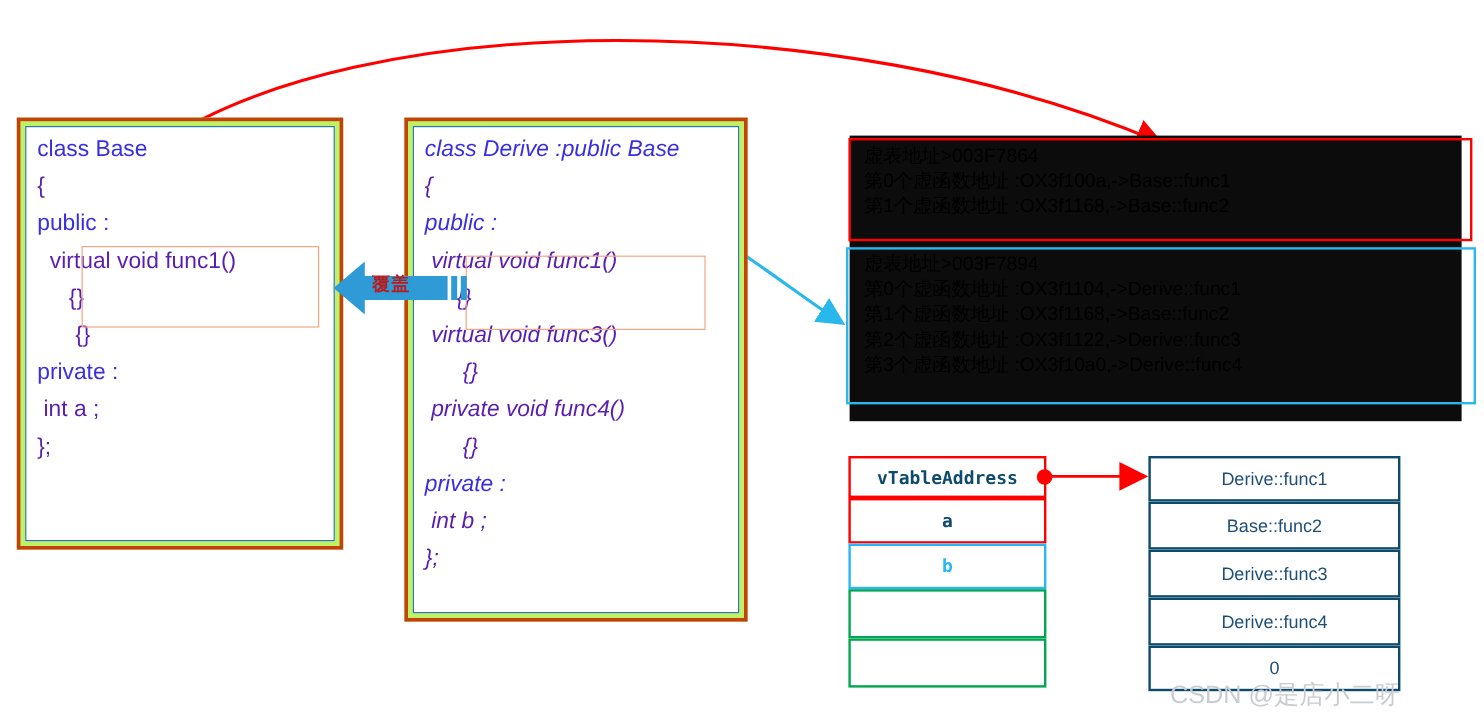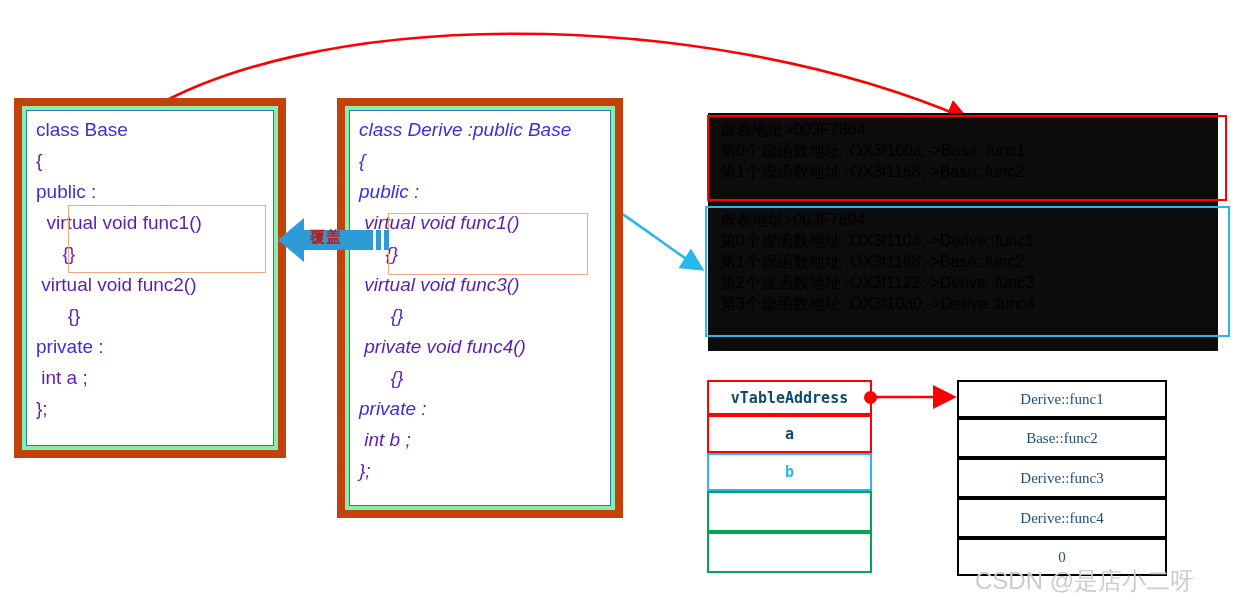--- a/index.html
+++ b/index.html
@@ -1,21 +1,21 @@
 <!DOCTYPE html>
 <html><head>
 <meta charset="utf-8">
 <style>
   html,body{margin:0;padding:0;background:#ffffff;}
   body{width:1237px;height:596px;position:relative;overflow:hidden;
        font-family:"Liberation Sans","DejaVu Sans",sans-serif;}
   .stage{position:absolute;left:0;top:0;width:1237px;height:596px;}
 
   
-  .classbox{position:absolute;background:#86efac;border:8px solid #c2410c;box-sizing:border-box;}
+  .classbox{position:absolute;background:#bef264;border:3px solid #c2410c;box-sizing:border-box;}
   .classbox .inner{position:absolute;left:4px;top:4px;right:4px;bottom:4px;
                    border:1px solid #2e75b6;box-sizing:border-box;background:#fff;}
   .code{position:absolute;left:14px;top:8px;right:6px;}
   .code .ln{font-size:19px;line-height:31px;color:#5b1fb0;white-space:pre;}
   .code .ln.kw{color:#3a2fe0;}
   .code .ln.mix .a{color:#3a2fe0;}
 
   
   .hl{position:absolute;border:1.5px solid #f4a582;box-sizing:border-box;background:transparent;}
 
@@ -35,27 +35,27 @@
   .objrow{position:absolute;box-sizing:border-box;background:#fff;
           display:flex;align-items:center;justify-content:center;
           font-family:"DejaVu Sans Mono","Liberation Mono",monospace;
           font-size:15px;font-weight:bold;}
   .objrow.red{border:2px solid #ff0000;color:#0c4a6e;}
   .objrow.cyan{border:2px solid #29b6f6;color:#29b6f6;}
   .objrow.green{border:2px solid #00a651;color:#00a651;}
 
   
   .vtrow{position:absolute;box-sizing:border-box;background:#fff;
-         border:2px solid #000000;color:#1f4e79;
+         border:2px solid #0c4a6e;color:#1f4e79;
          display:flex;align-items:center;justify-content:center;
-         font-family:Liberation Serif, serif;font-size:15px;}
+         font-family:Liberation Sans, sans-serif;font-size:15px;}
 
   .dot{position:absolute;width:13px;height:13px;border-radius:50%;background:#ff0000;}
 
-  .watermark{position:absolute;color:#c9cdd1;font-size:24px;white-space:nowrap;}
+  .watermark{position:absolute;color:#c9cdd1;font-size:21px;white-space:nowrap;}
 
   svg.overlay{position:absolute;left:0;top:0;width:1237px;height:596px;pointer-events:none;}
 </style>
 </head>
 <body>
 
 <div class="stage">
 
   <svg class="overlay" viewBox="0 0 1237 596">
     <defs>
@@ -84,21 +84,20 @@
   </svg>
 
   <div class="classbox" style="left:14px;top:98px;width:272px;height:360px;">
     <div class="inner"></div>
     <div class="code">
       <div class="ln mix"><span class="a">class Base</span></div>
       <div class="ln">{</div>
       <div class="ln kw">public :</div>
       <div class="ln">  virtual void func1()</div>
       <div class="ln">     {}</div>
-      <div class="ln"> virtual void func2()</div>
       <div class="ln">      {}</div>
       <div class="ln kw">private :</div>
       <div class="ln"> int a ;</div>
       <div class="ln">};</div>
     </div>
   </div>
   <div class="hl" style="left:68px;top:205px;width:198px;height:68px;"></div>
 
   <div class="classbox" style="left:337px;top:98px;width:286px;height:420px;font-style:italic;">
     <div class="inner"></div>

